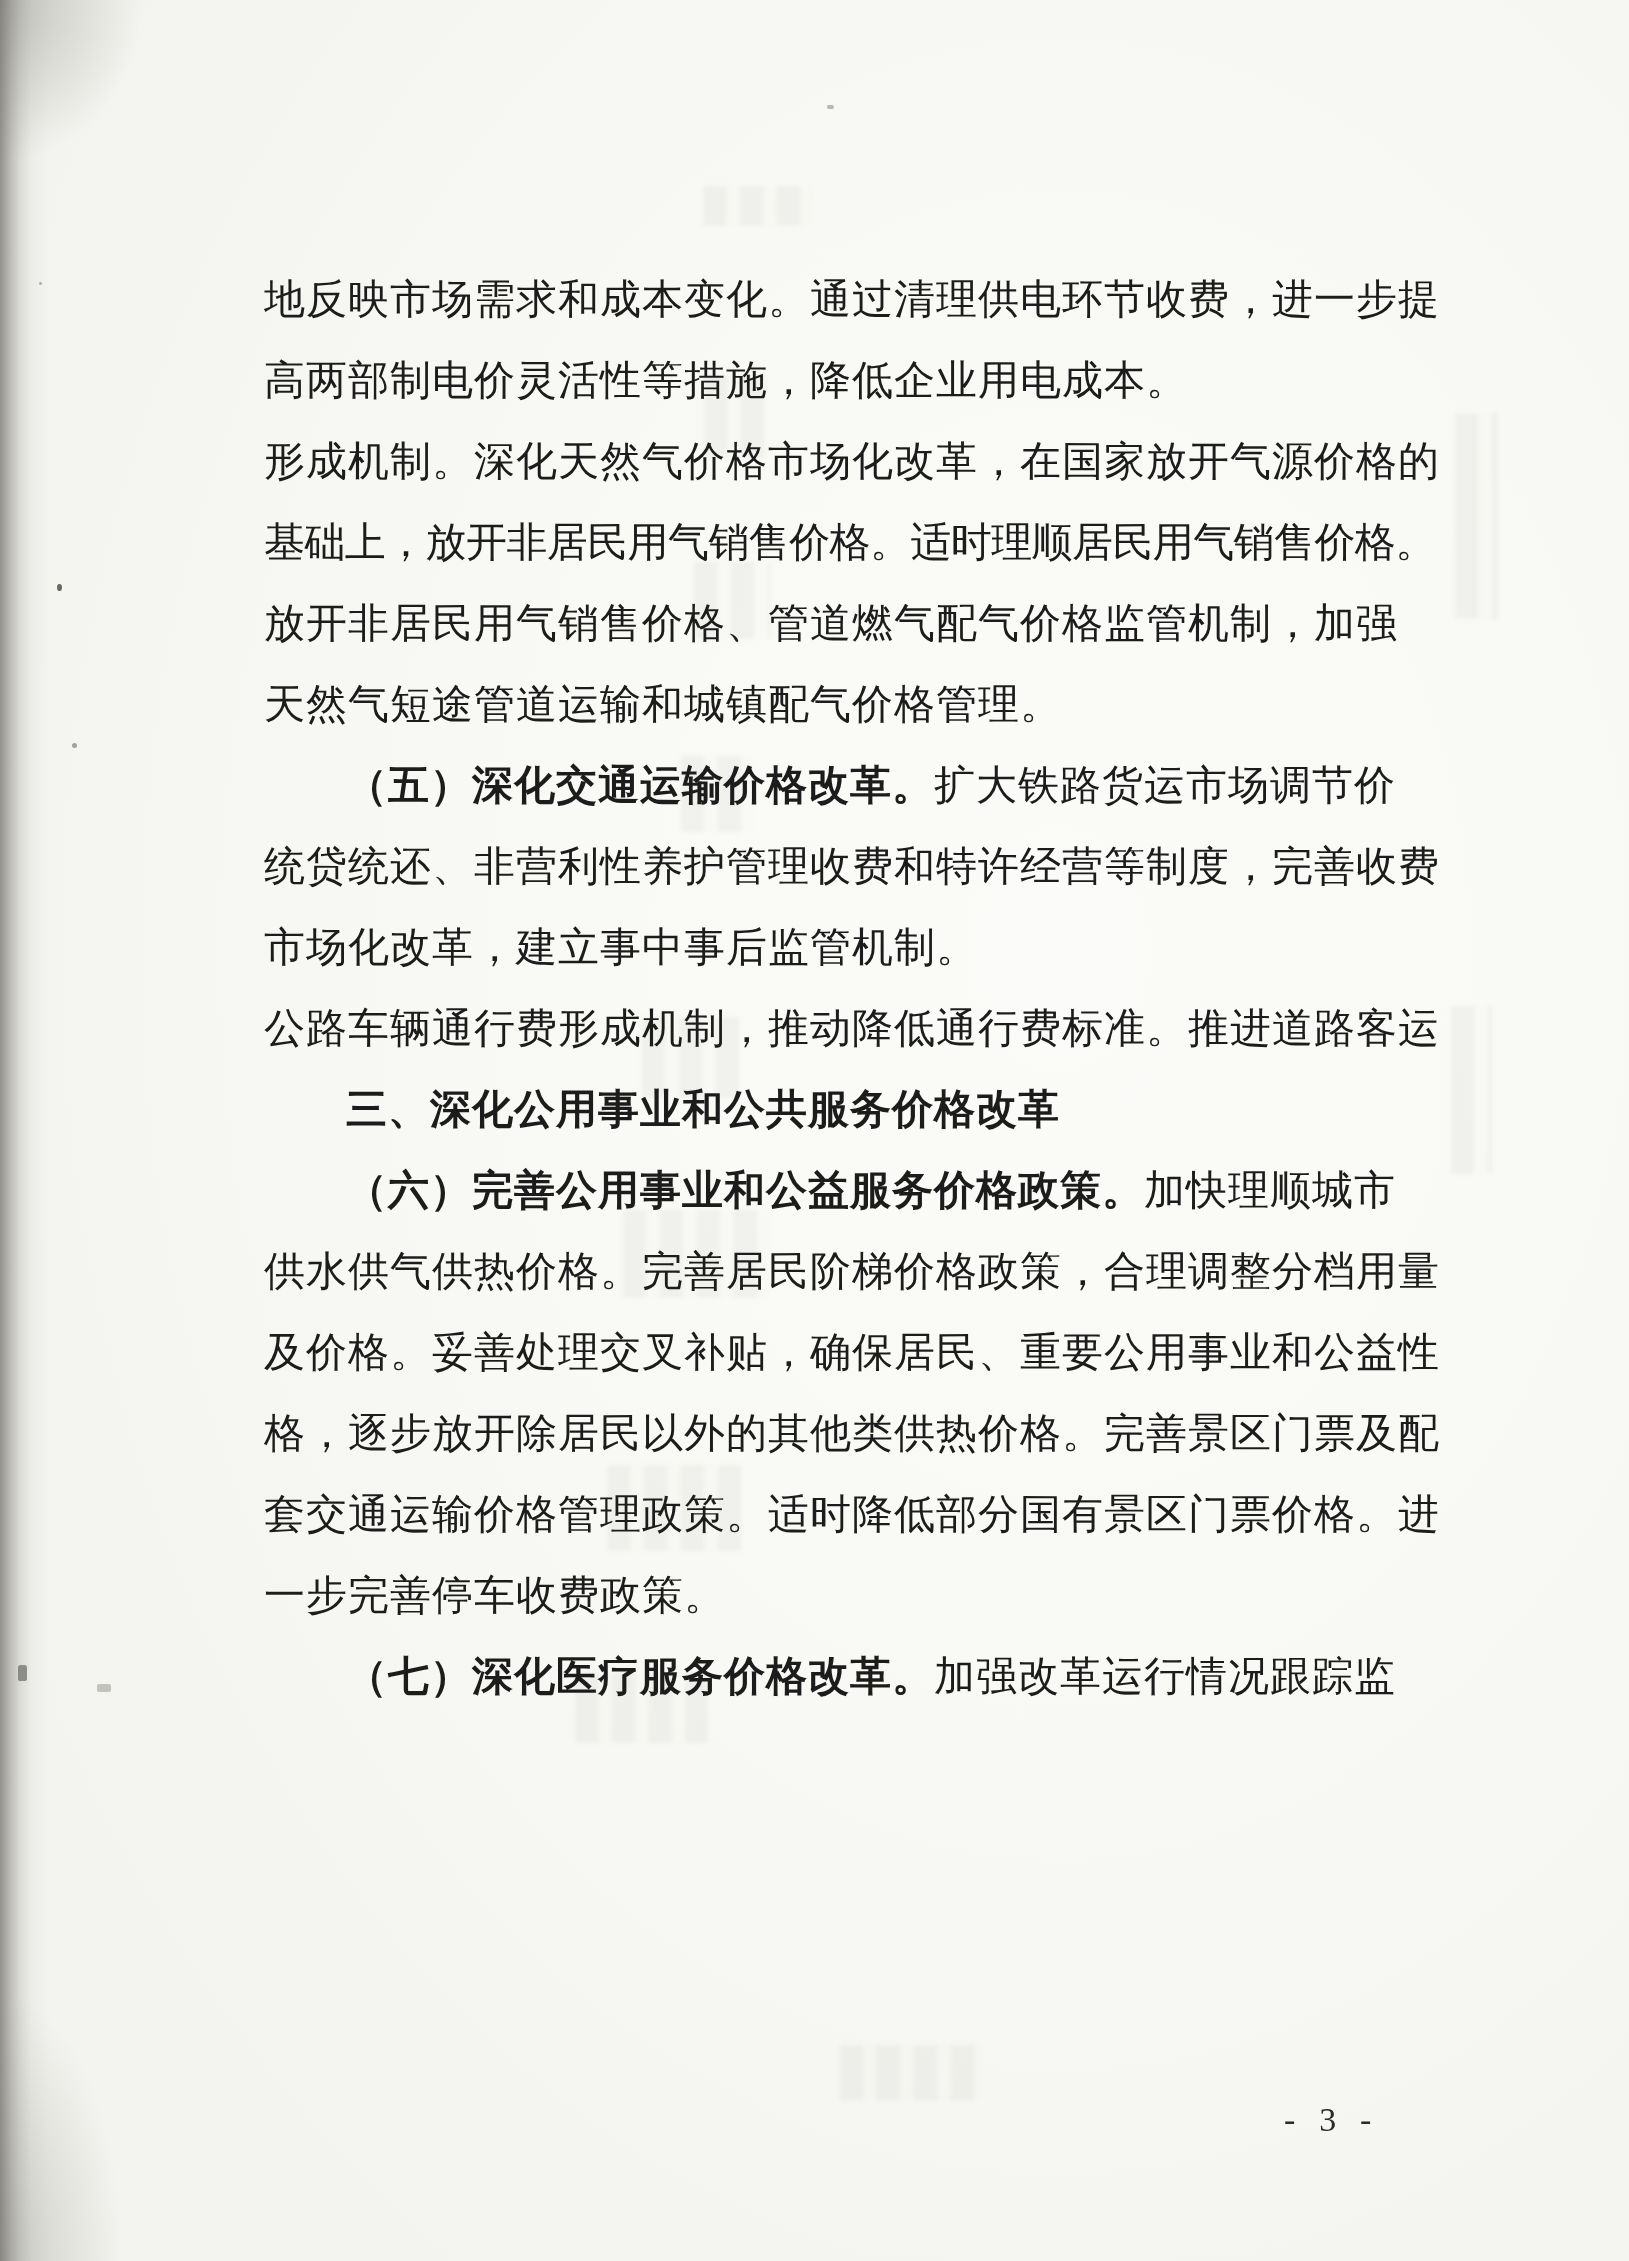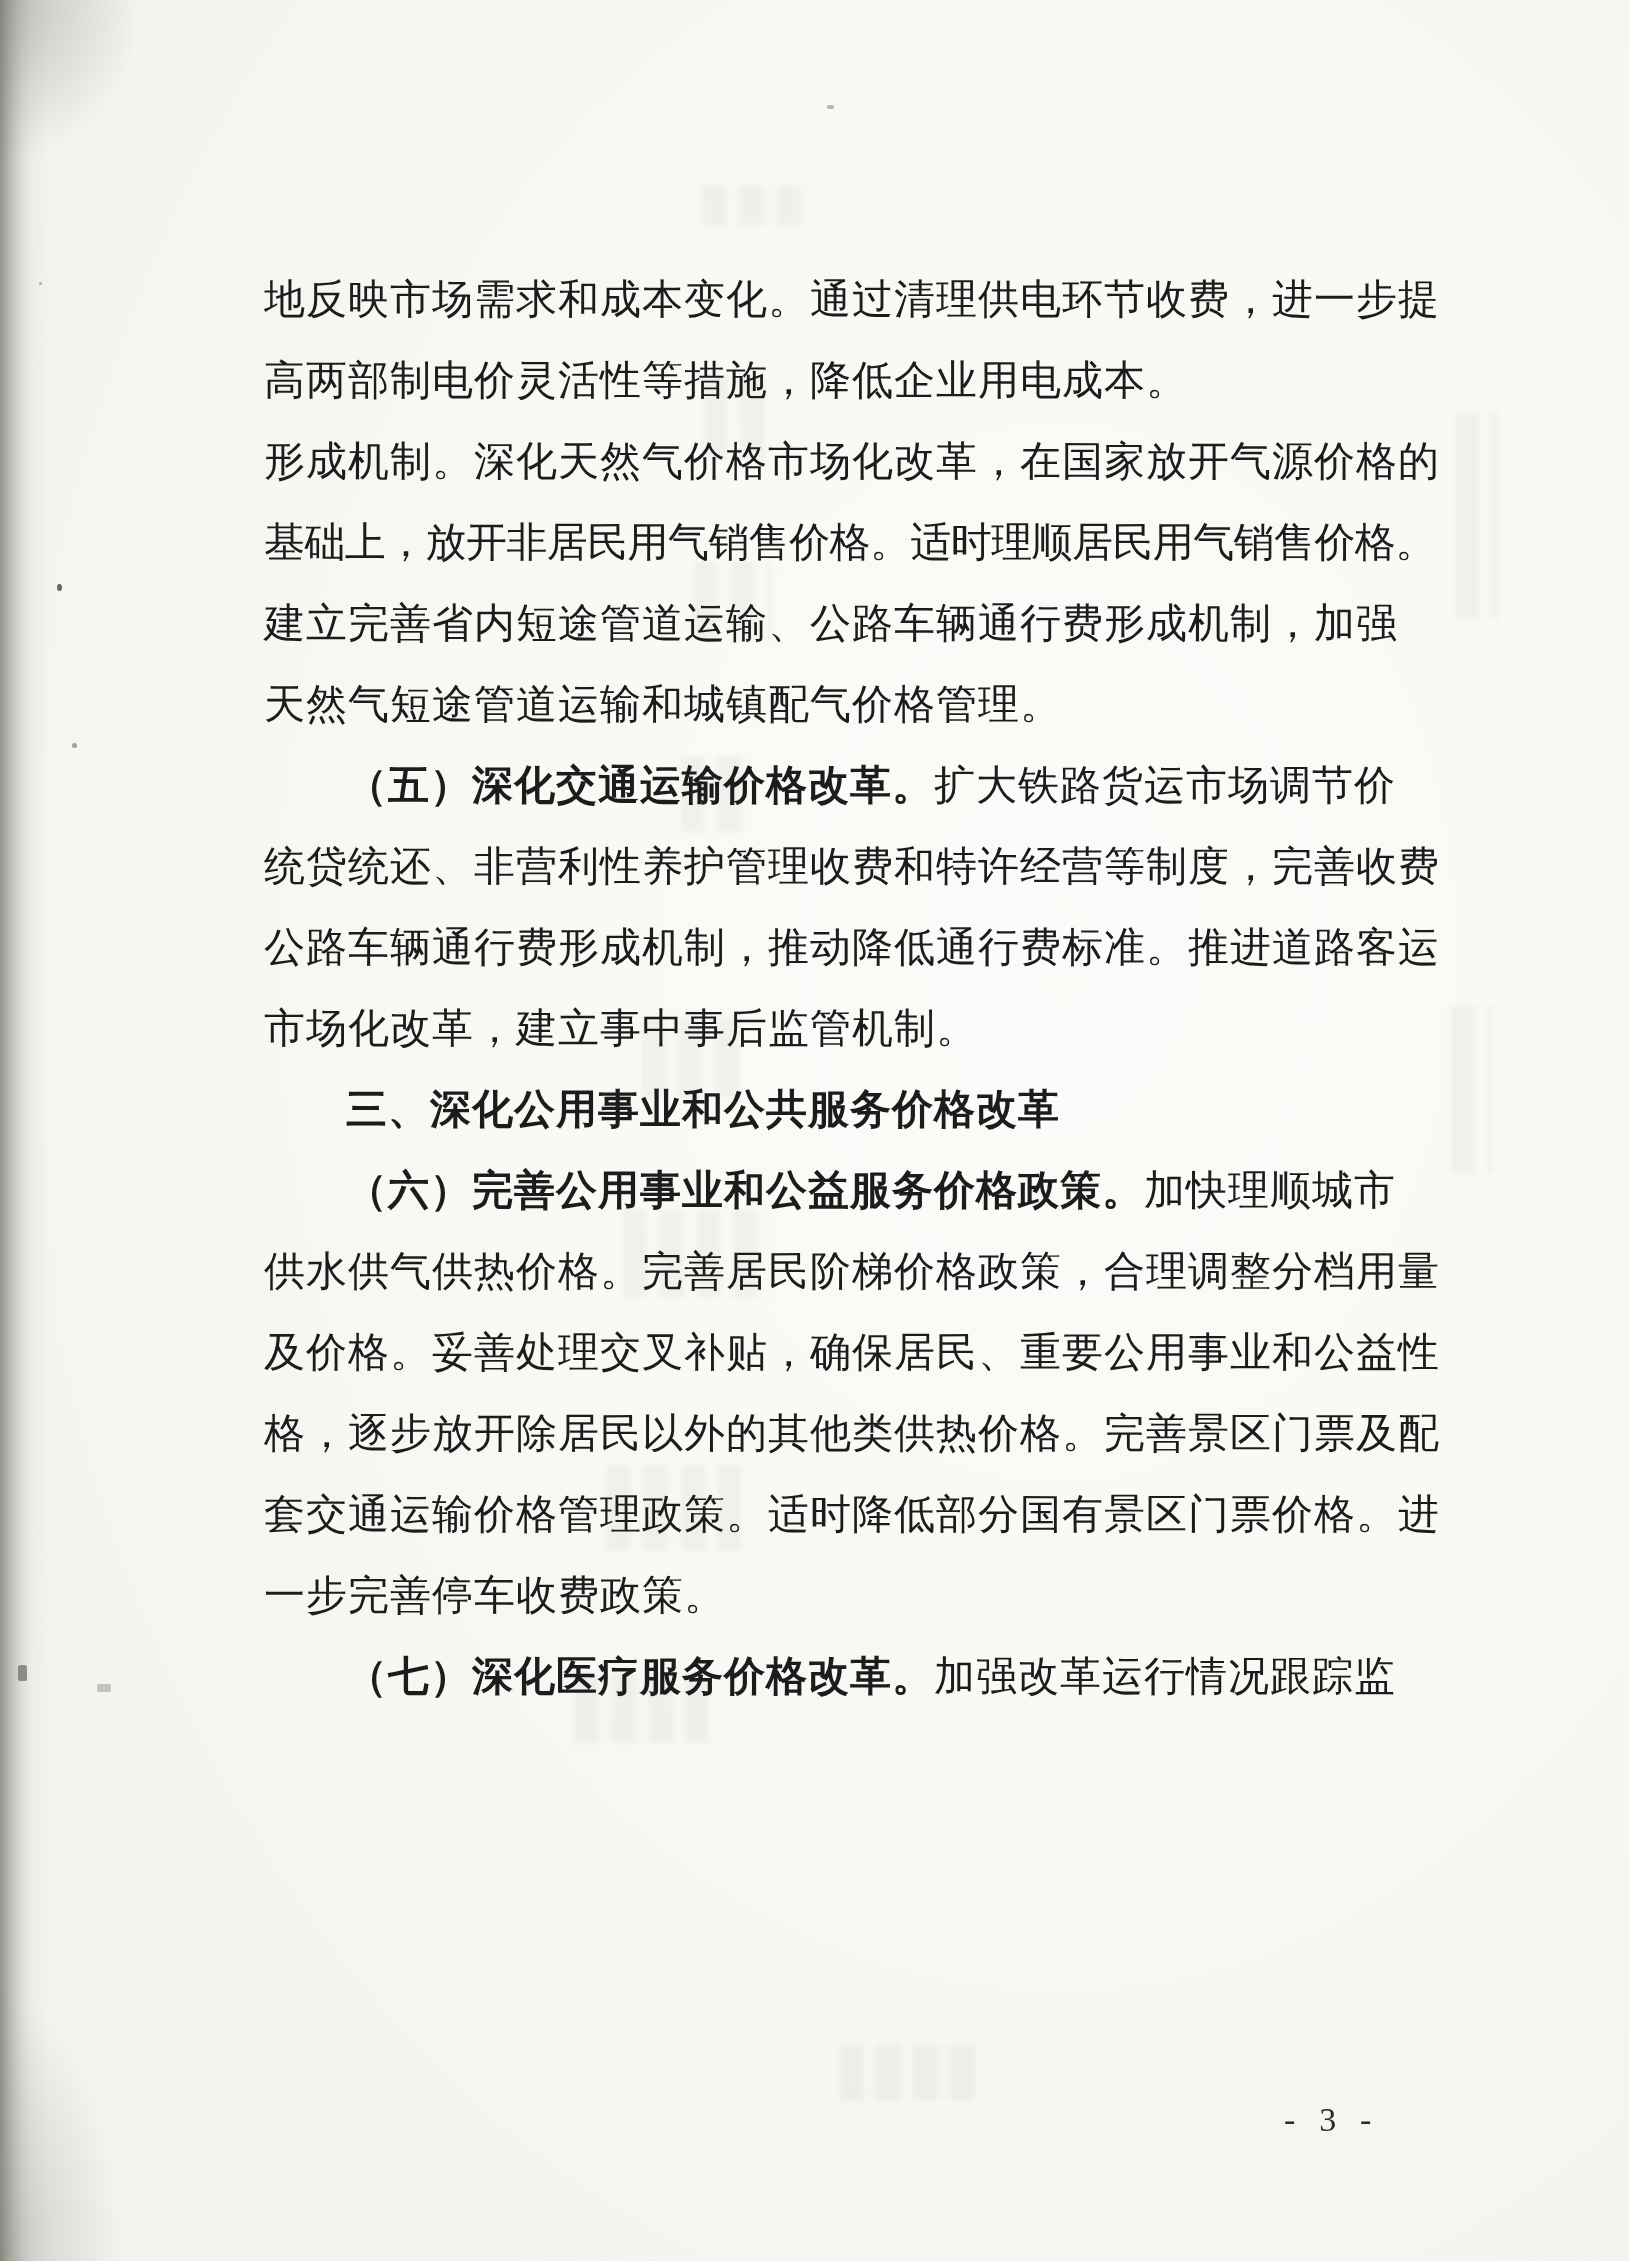--- a/index.html
+++ b/index.html
@@ -106,26 +106,26 @@
   <div class="speck" style="left:18px;  top:1665px; width:9px; height:15.5px; opacity:.7; border-radius:2.6px;"></div>
   <div class="speck" style="left:97px; top:1684px; width:14px; height:8.4px; opacity:.35; border-radius:1.9px;"></div>
   <div class="speck" style="left:827px;top:105px;  width:7px; height:3.9px;  opacity:.45; border-radius:1.9px;"></div>
   <div class="speck" style="left:39px;  top:282px;  width:3.2px;  height:3.2px;  opacity:.5;"></div>
 
   <div class="text-body">
       <div class="line"><span>地反映市场需求和成本变化。通过清理供电环节收费，进一步提</span></div>
       <div class="line"><span>高两部制电价灵活性等措施，降低企业用电成本。</span></div>
       <div class="line"><span>形成机制。深化天然气价格市场化改革，在国家放开气源价格的</span></div>
       <div class="line tight"><span>基础上，放开非居民用气销售价格。适时理顺居民用气销售价格。</span></div>
-      <div class="line"><span>建立完善省内短途管道运输、公路车辆通行费形成机制，加强</span></div>
+      <div class="line"><span>放开非居民用气销售价格、管道燃气配气价格监管机制，加强</span></div>
       <div class="line"><span>天然气短途管道运输和城镇配气价格管理。</span></div>
       <div class="line indent"><span class="seg-bold">（五）深化交通运输价格改革。</span><span>扩大铁路货运市场调节价</span></div>
       <div class="line"><span>统贷统还、非营利性养护管理收费和特许经营等制度，完善收费</span></div>
+      <div class="line"><span>市场化改革，建立事中事后监管机制。</span></div>
       <div class="line"><span>公路车辆通行费形成机制，推动降低通行费标准。推进道路客运</span></div>
-      <div class="line"><span>市场化改革，建立事中事后监管机制。</span></div>
       <div class="line indent"><span class="seg-bold">三、深化公用事业和公共服务价格改革</span></div>
       <div class="line indent"><span class="seg-bold">（六）完善公用事业和公益服务价格政策。</span><span>加快理顺城市</span></div>
       <div class="line"><span>供水供气供热价格。完善居民阶梯价格政策，合理调整分档用量</span></div>
       <div class="line"><span>及价格。妥善处理交叉补贴，确保居民、重要公用事业和公益性</span></div>
       <div class="line"><span>格，逐步放开除居民以外的其他类供热价格。完善景区门票及配</span></div>
       <div class="line"><span>套交通运输价格管理政策。适时降低部分国有景区门票价格。进</span></div>
       <div class="line"><span>一步完善停车收费政策。</span></div>
       <div class="line indent"><span class="seg-bold">（七）深化医疗服务价格改革。</span><span>加强改革运行情况跟踪监</span></div>
     </div>
 

